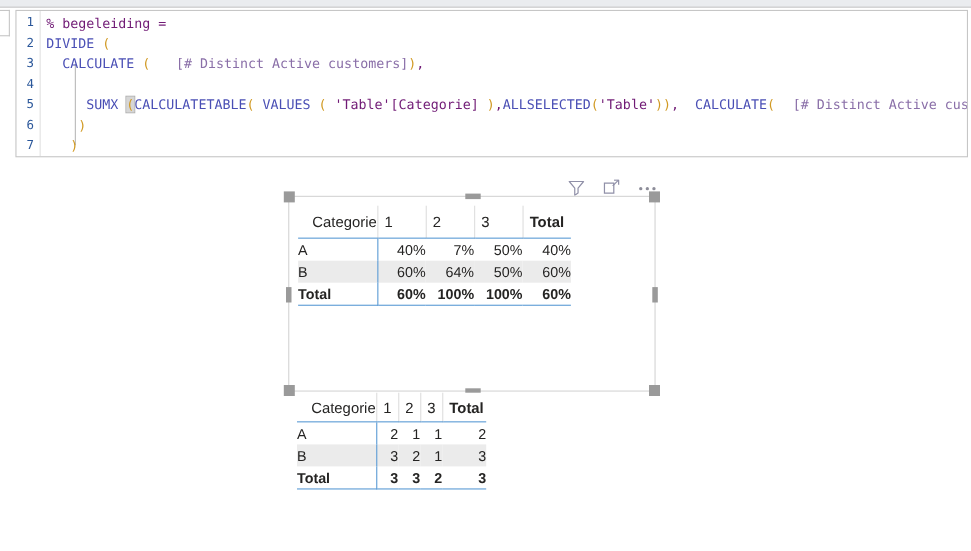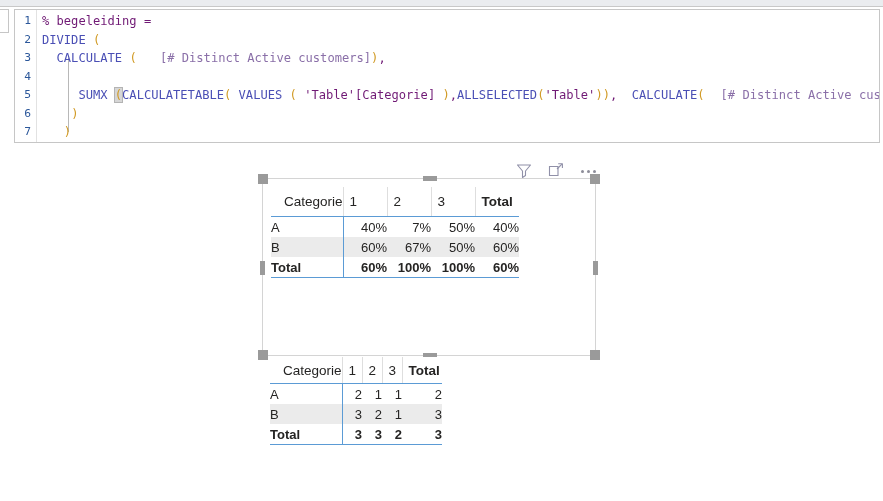--- a/index.html
+++ b/index.html
@@ -276,21 +276,21 @@
       <tr>
         <td class="rowhdr">A</td>
         <td class="val">40%</td>
         <td class="val">7%</td>
         <td class="val">50%</td>
         <td class="val bold">40%</td>
       </tr>
       <tr class="alt">
         <td class="rowhdr">B</td>
         <td class="val">60%</td>
-        <td class="val">67%</td>
+        <td class="val">64%</td>
         <td class="val">50%</td>
         <td class="val bold">60%</td>
       </tr>
       <tr class="totalrow">
         <td class="rowhdr">Total</td>
         <td class="val">60%</td>
         <td class="val">100%</td>
         <td class="val">100%</td>
         <td class="val">60%</td>
       </tr>

